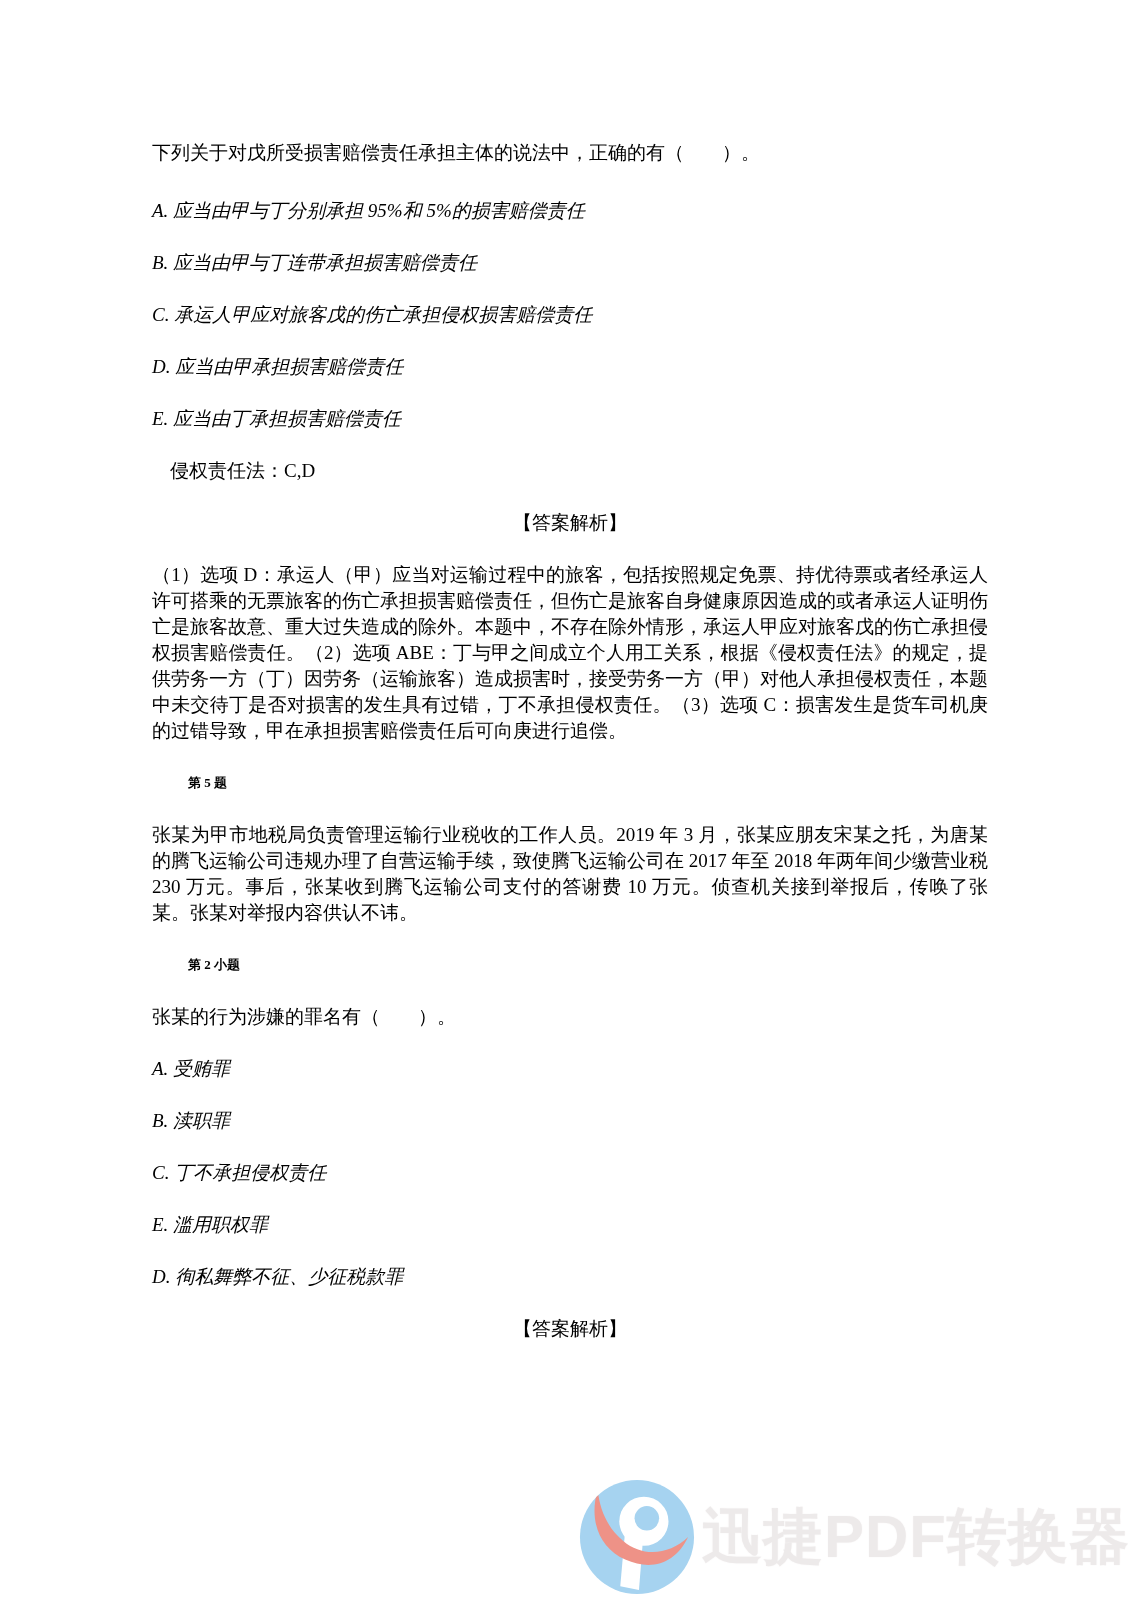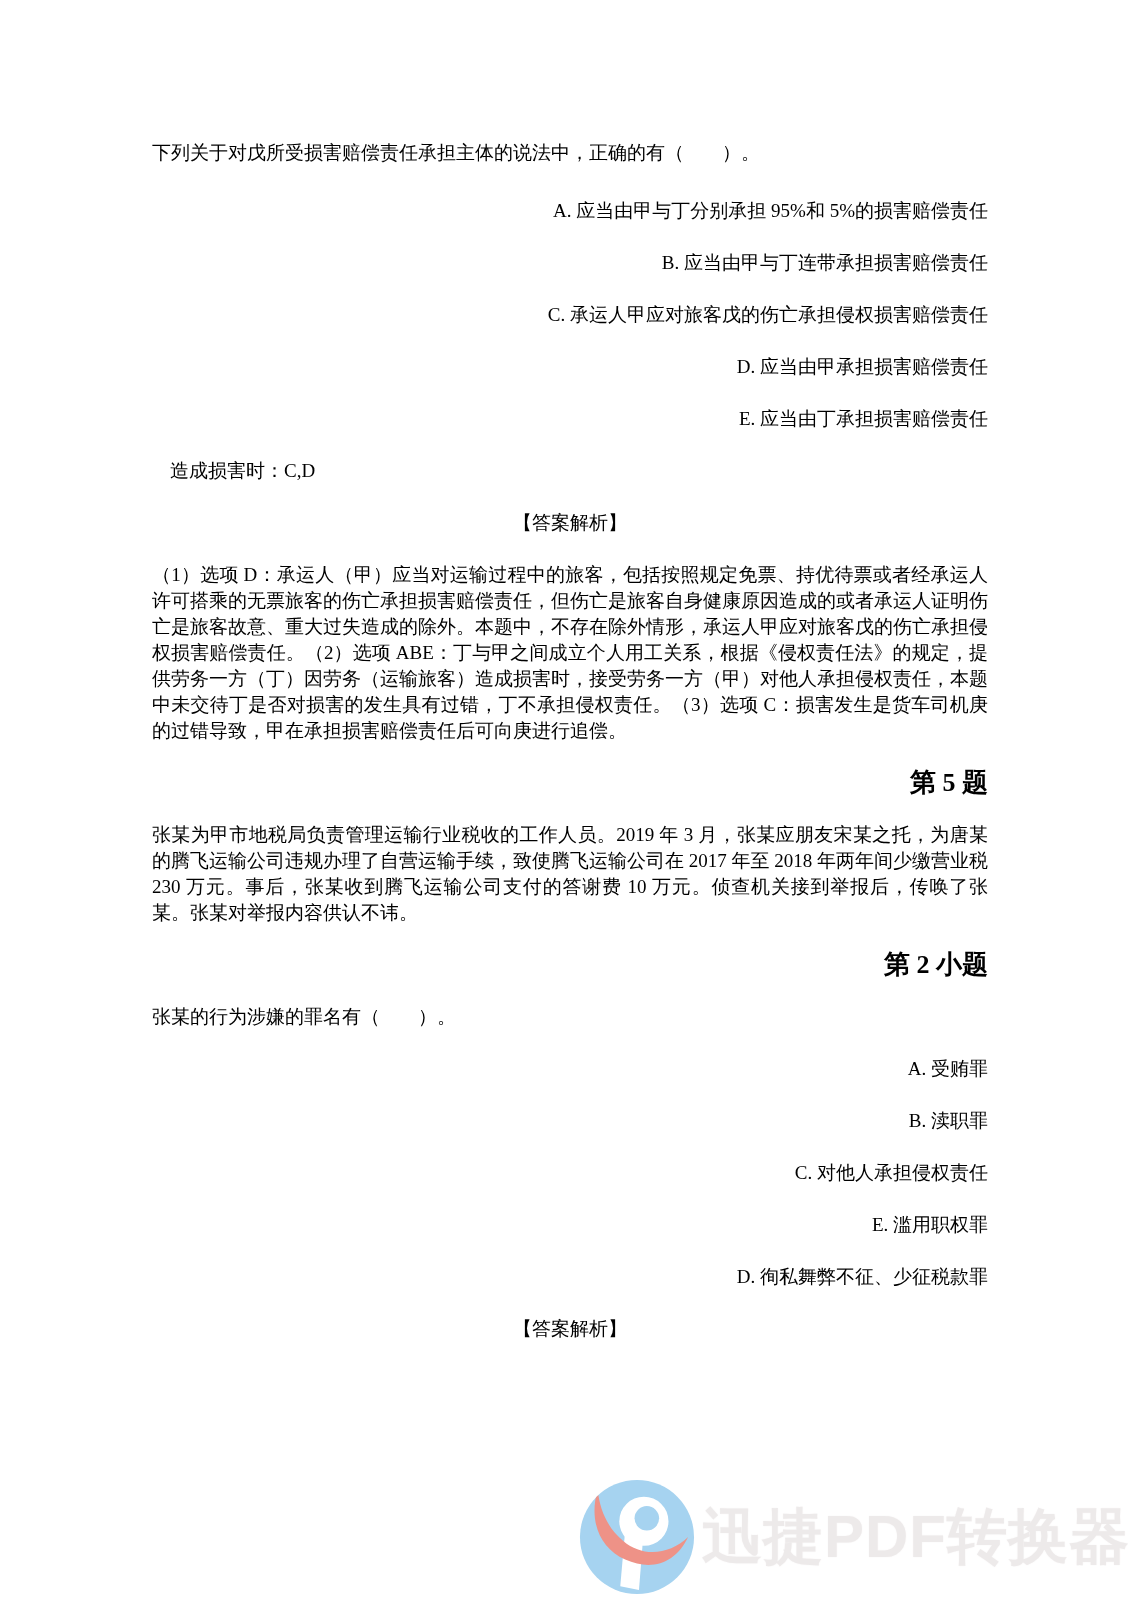--- a/index.html
+++ b/index.html
@@ -15,26 +15,26 @@
   .doc {
     position: absolute;
     left: 152px; top: 140px;
     width: 836px;
     font-size: 19px;
     line-height: 26px;
     text-align: justify;
   }
   .para { margin: 0 0 26px 0; }
   .mb-lg { margin-bottom: 32px; }
-  .option { text-align: right; }
+  .option { text-align: left; font-style: italic; }
   .answer { padding-left: 18px; text-align: left; }
   .qheading {
     font-weight: bold;
-    font-size: 26px;
-    text-align: right;
+    font-size: 13px;
+    text-align: left;
     margin-left: 36px;
   }
   .analysis-heading { text-align: center; }
 
   .watermark {
     position: absolute;
     left: 578px; top: 1478px;
     display: flex;
     align-items: center;
     gap: 6px;
@@ -56,33 +56,33 @@
 
 <div class="doc">
 
   <section>
     <p class="para mb-lg">下列关于对戊所受损害赔偿责任承担主体的说法中，正确的有（　　）。</p>
     <p class="para option">A. 应当由甲与丁分别承担 95%和 5%的损害赔偿责任</p>
     <p class="para option">B. 应当由甲与丁连带承担损害赔偿责任</p>
     <p class="para option">C. 承运人甲应对旅客戊的伤亡承担侵权损害赔偿责任</p>
     <p class="para option">D. 应当由甲承担损害赔偿责任</p>
     <p class="para option">E. 应当由丁承担损害赔偿责任</p>
-    <p class="para answer">造成损害时：C,D</p>
+    <p class="para answer">侵权责任法：C,D</p>
     <p class="para analysis-heading">【答案解析】</p>
     <p class="para">（1）选项 D：承运人（甲）应当对运输过程中的旅客，包括按照规定免票、持优待票或者经承运人许可搭乘的无票旅客的伤亡承担损害赔偿责任，但伤亡是旅客自身健康原因造成的或者承运人证明伤亡是旅客故意、重大过失造成的除外。本题中，不存在除外情形，承运人甲应对旅客戊的伤亡承担侵权损害赔偿责任。（2）选项 ABE：丁与甲之间成立个人用工关系，根据《侵权责任法》的规定，提供劳务一方（丁）因劳务（运输旅客）造成损害时，接受劳务一方（甲）对他人承担侵权责任，本题中未交待丁是否对损害的发生具有过错，丁不承担侵权责任。（3）选项 C：损害发生是货车司机庚的过错导致，甲在承担损害赔偿责任后可向庚进行追偿。</p>
   </section>
 
   <section>
     <h2 class="para qheading">第 5 题</h2>
     <p class="para">张某为甲市地税局负责管理运输行业税收的工作人员。2019 年 3 月，张某应朋友宋某之托，为唐某的腾飞运输公司违规办理了自营运输手续，致使腾飞运输公司在 2017 年至 2018 年两年间少缴营业税 230 万元。事后，张某收到腾飞运输公司支付的答谢费 10 万元。侦查机关接到举报后，传唤了张某。张某对举报内容供认不讳。</p>
     <h3 class="para qheading">第 2 小题</h3>
     <p class="para">张某的行为涉嫌的罪名有（　　）。</p>
     <p class="para option">A. 受贿罪</p>
     <p class="para option">B. 渎职罪</p>
-    <p class="para option">C. 对他人承担侵权责任</p>
+    <p class="para option">C. 丁不承担侵权责任</p>
     <p class="para option">E. 滥用职权罪</p>
     <p class="para option">D. 徇私舞弊不征、少征税款罪</p>
     <p class="para analysis-heading">【答案解析】</p>
   </section>
 
 </div>
 
 <div class="watermark">
   <svg class="wm-logo" viewBox="0 0 120 120" aria-hidden="true">
     <defs>

